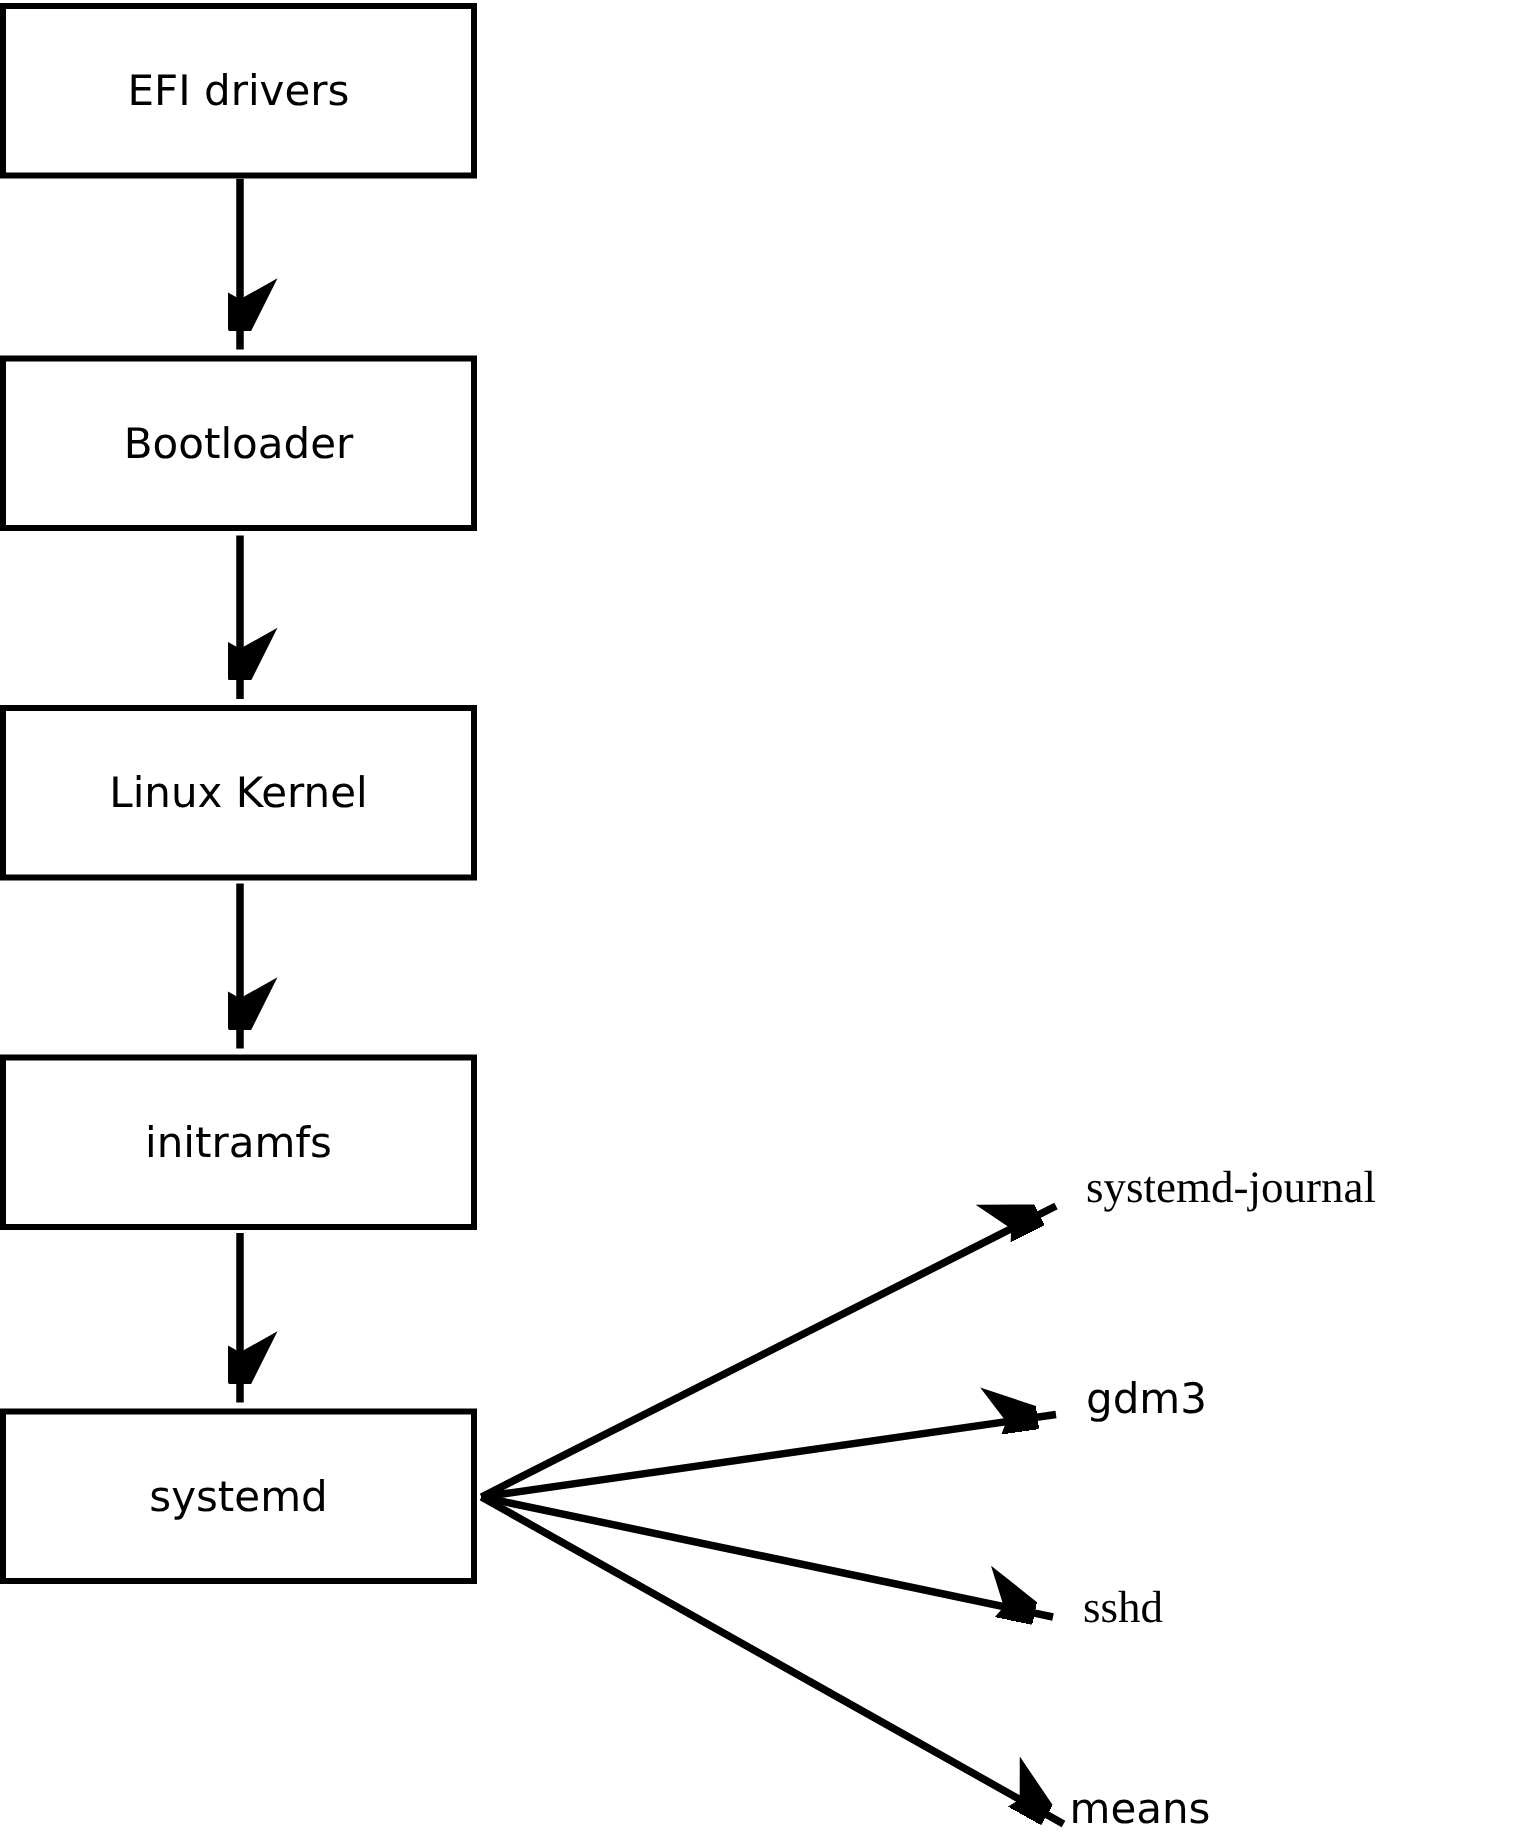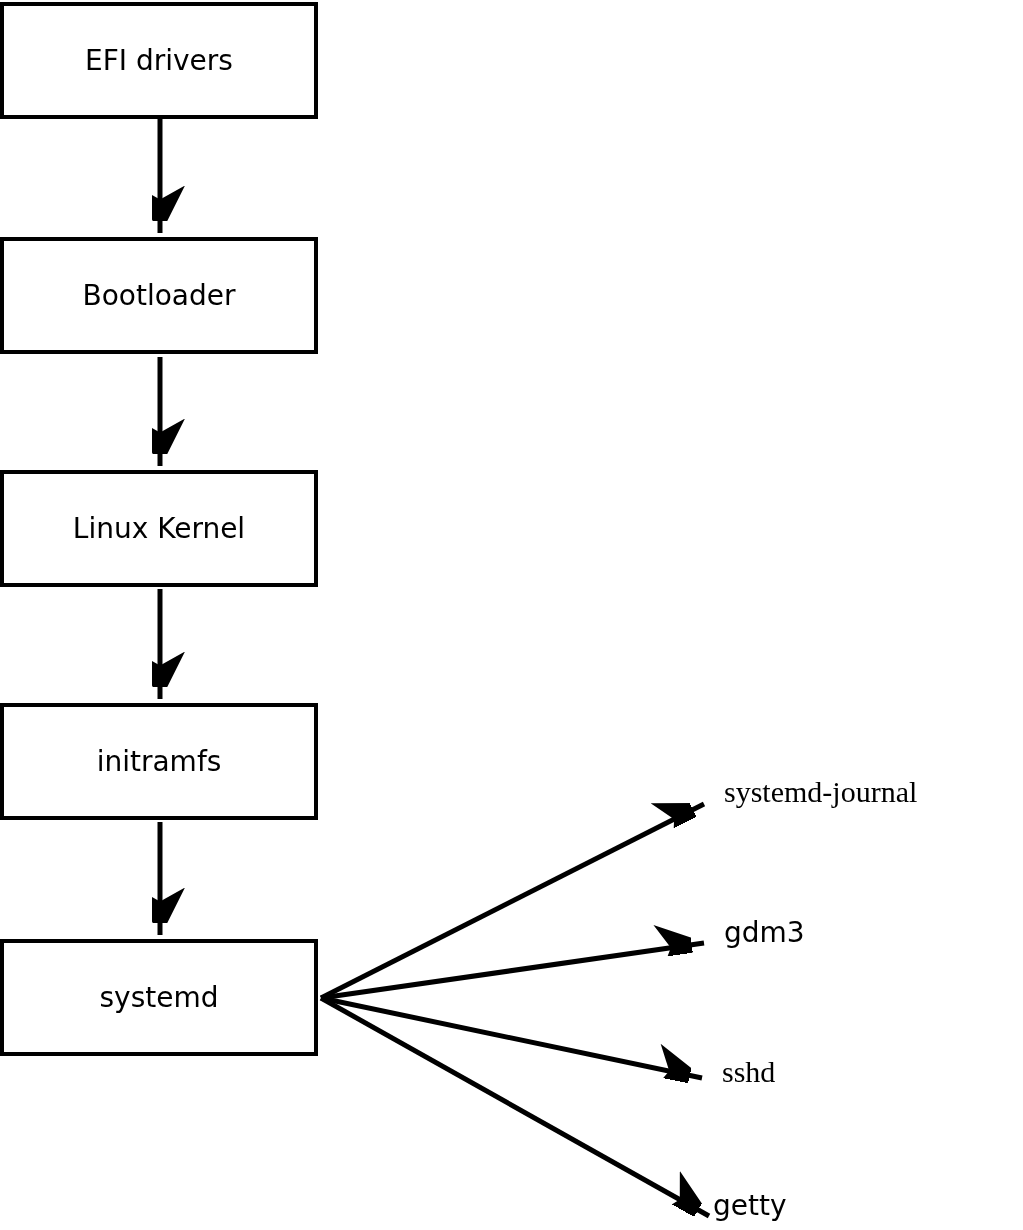--- a/index.html
+++ b/index.html
@@ -98,16 +98,16 @@
   <div class="box" id="box-initramfs">
     <span>initramfs</span>
   </div>
   <div class="box" id="box-systemd">
     <span>systemd</span>
   </div>
 
   <div class="proc-label mono" id="label-journal">systemd-journal</div>
   <div class="proc-label sans" id="label-gdm3">gdm3</div>
   <div class="proc-label mono" id="label-getty">sshd</div>
-  <div class="proc-label sans" id="label-sshd">getty</div>
+  <div class="proc-label sans" id="label-sshd">means</div>
 
 
 </div>
 
 </body></html>

